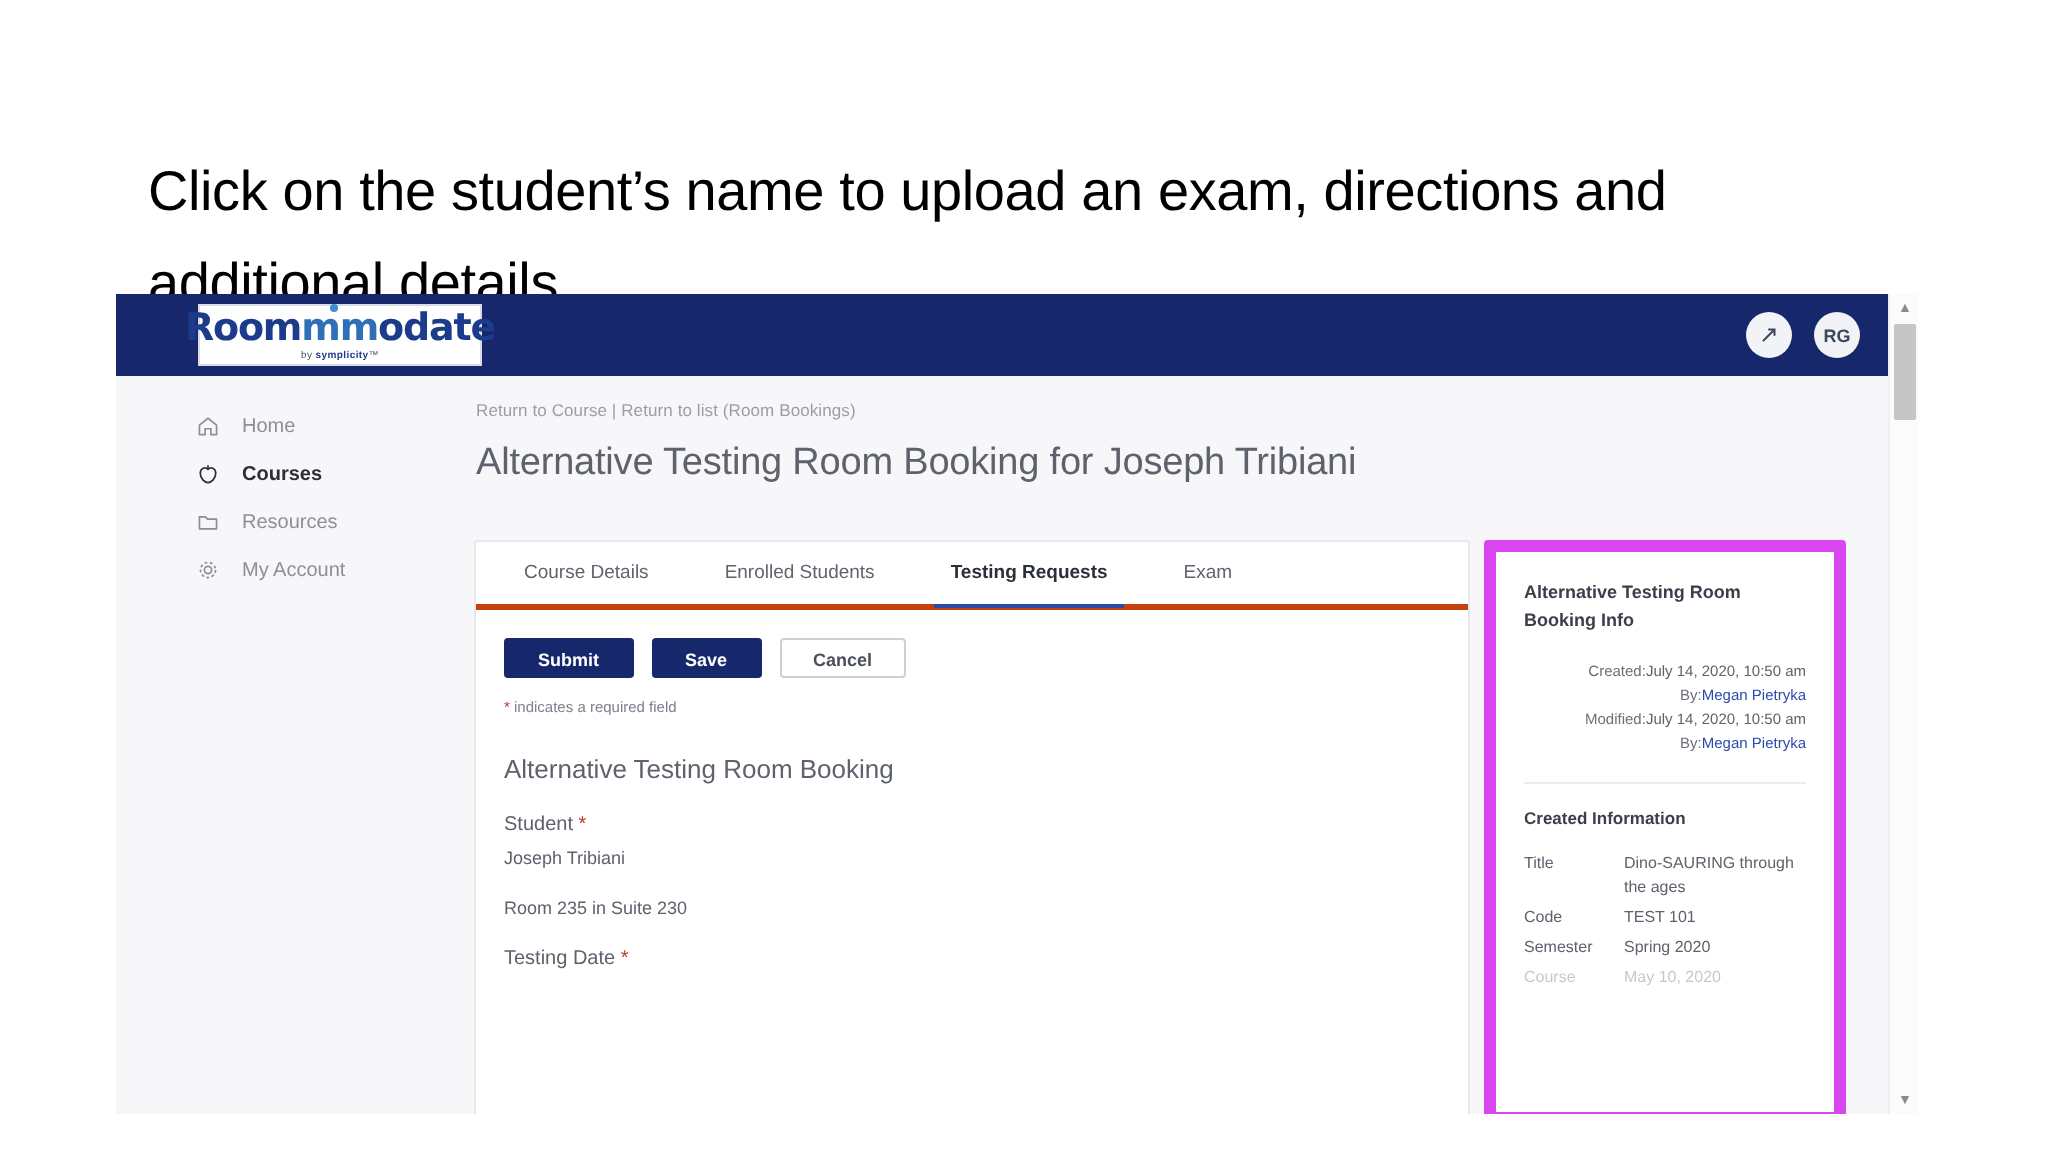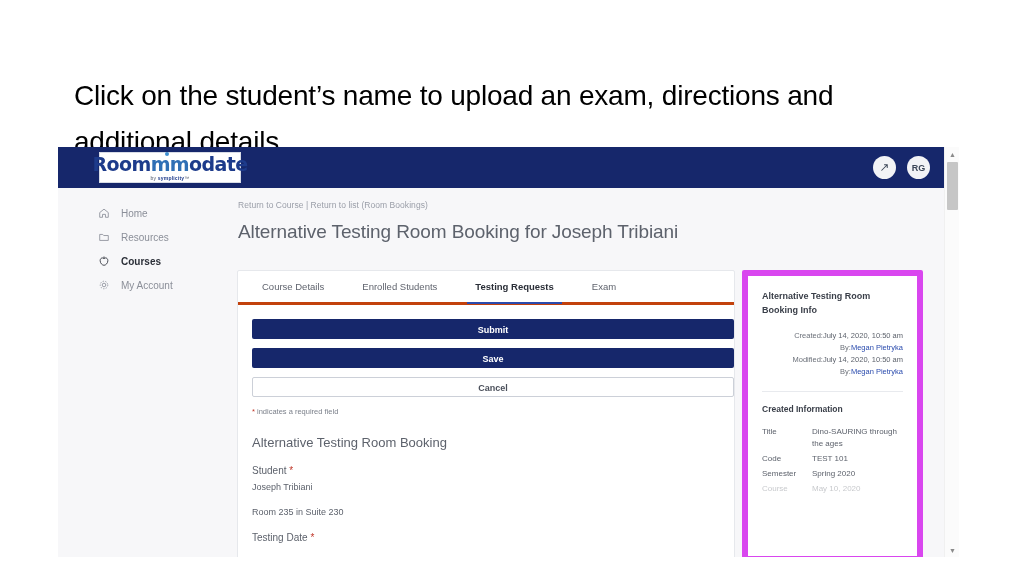--- a/index.html
+++ b/index.html
@@ -178,21 +178,20 @@
     content: "";
     position: absolute;
     left: 5px; right: 5px; bottom: 0;
     height: 2px;
     background: #2a4bad;
   }
 
   .btn-row {
     display: flex; gap: 9px;
     padding: 14px 0 0 14px;
-    flex-direction: column;
   }
   .btn {
     font-size: 9px;
     font-weight: 700;
     border-radius: 2px;
     padding: 0 16px;
     height: 20px;
     line-height: 20px;
     cursor: pointer;
     border: 1px solid transparent;
@@ -336,44 +335,44 @@
 
     <nav class="sidebar">
 
       <div class="nav-item">
         <span class="nav-ico">
           <svg width="12" height="12" viewBox="0 0 14 14">
               <path d="M2 6.5 L7 2.5 L12 6.5 V12 H8.7 V8.6 H5.3 V12 H2 Z" fill="none" stroke="#8b8f99" stroke-width="1" stroke-linejoin="round"></path>
             </svg>
         </span>
         <span>Home</span>
-      </div>
-
-      <div class="nav-item">
-        <span class="nav-ico">
-          <svg width="12" height="12" viewBox="0 0 14 14">
-              <path d="M2 4 H5.5 L6.7 5.3 H12 V11 H2 Z" fill="none" stroke="#8b8f99" stroke-width="1" stroke-linejoin="round"></path>
-            </svg>
-        </span>
-        <span>Resources</span>
       </div>
 
       <div class="nav-item active">
         <span class="nav-ico">
           <svg width="12" height="12" viewBox="0 0 14 14">
               <path d="M7 4.2 C5.4 2.6 2.5 3.4 2.5 6.6 C2.5 9.6 5 12 7 12 C9 12 11.5 9.6 11.5 6.6 C11.5 3.4 8.6 2.6 7 4.2 Z" fill="none" stroke="#2b2f38" stroke-width="1"></path>
               <path d="M7 4.2 V2.2" stroke="#2b2f38" stroke-width="1" stroke-linecap="round"></path>
             </svg>
         </span>
         <span>Courses</span>
       </div>
 
       <div class="nav-item">
         <span class="nav-ico">
           <svg width="12" height="12" viewBox="0 0 14 14">
+              <path d="M2 4 H5.5 L6.7 5.3 H12 V11 H2 Z" fill="none" stroke="#8b8f99" stroke-width="1" stroke-linejoin="round"></path>
+            </svg>
+        </span>
+        <span>Resources</span>
+      </div>
+
+      <div class="nav-item">
+        <span class="nav-ico">
+          <svg width="12" height="12" viewBox="0 0 14 14">
             <circle cx="7" cy="7" r="2.1" fill="none" stroke="#8b8f99" stroke-width="1"></circle>
             <circle cx="7" cy="7" r="4.4" fill="none" stroke="#8b8f99" stroke-width="1" stroke-dasharray="1.6 1.5"></circle>
           </svg>
         </span>
         <span>My Account</span>
       </div>
     </nav>
 
     <section class="content">
 

